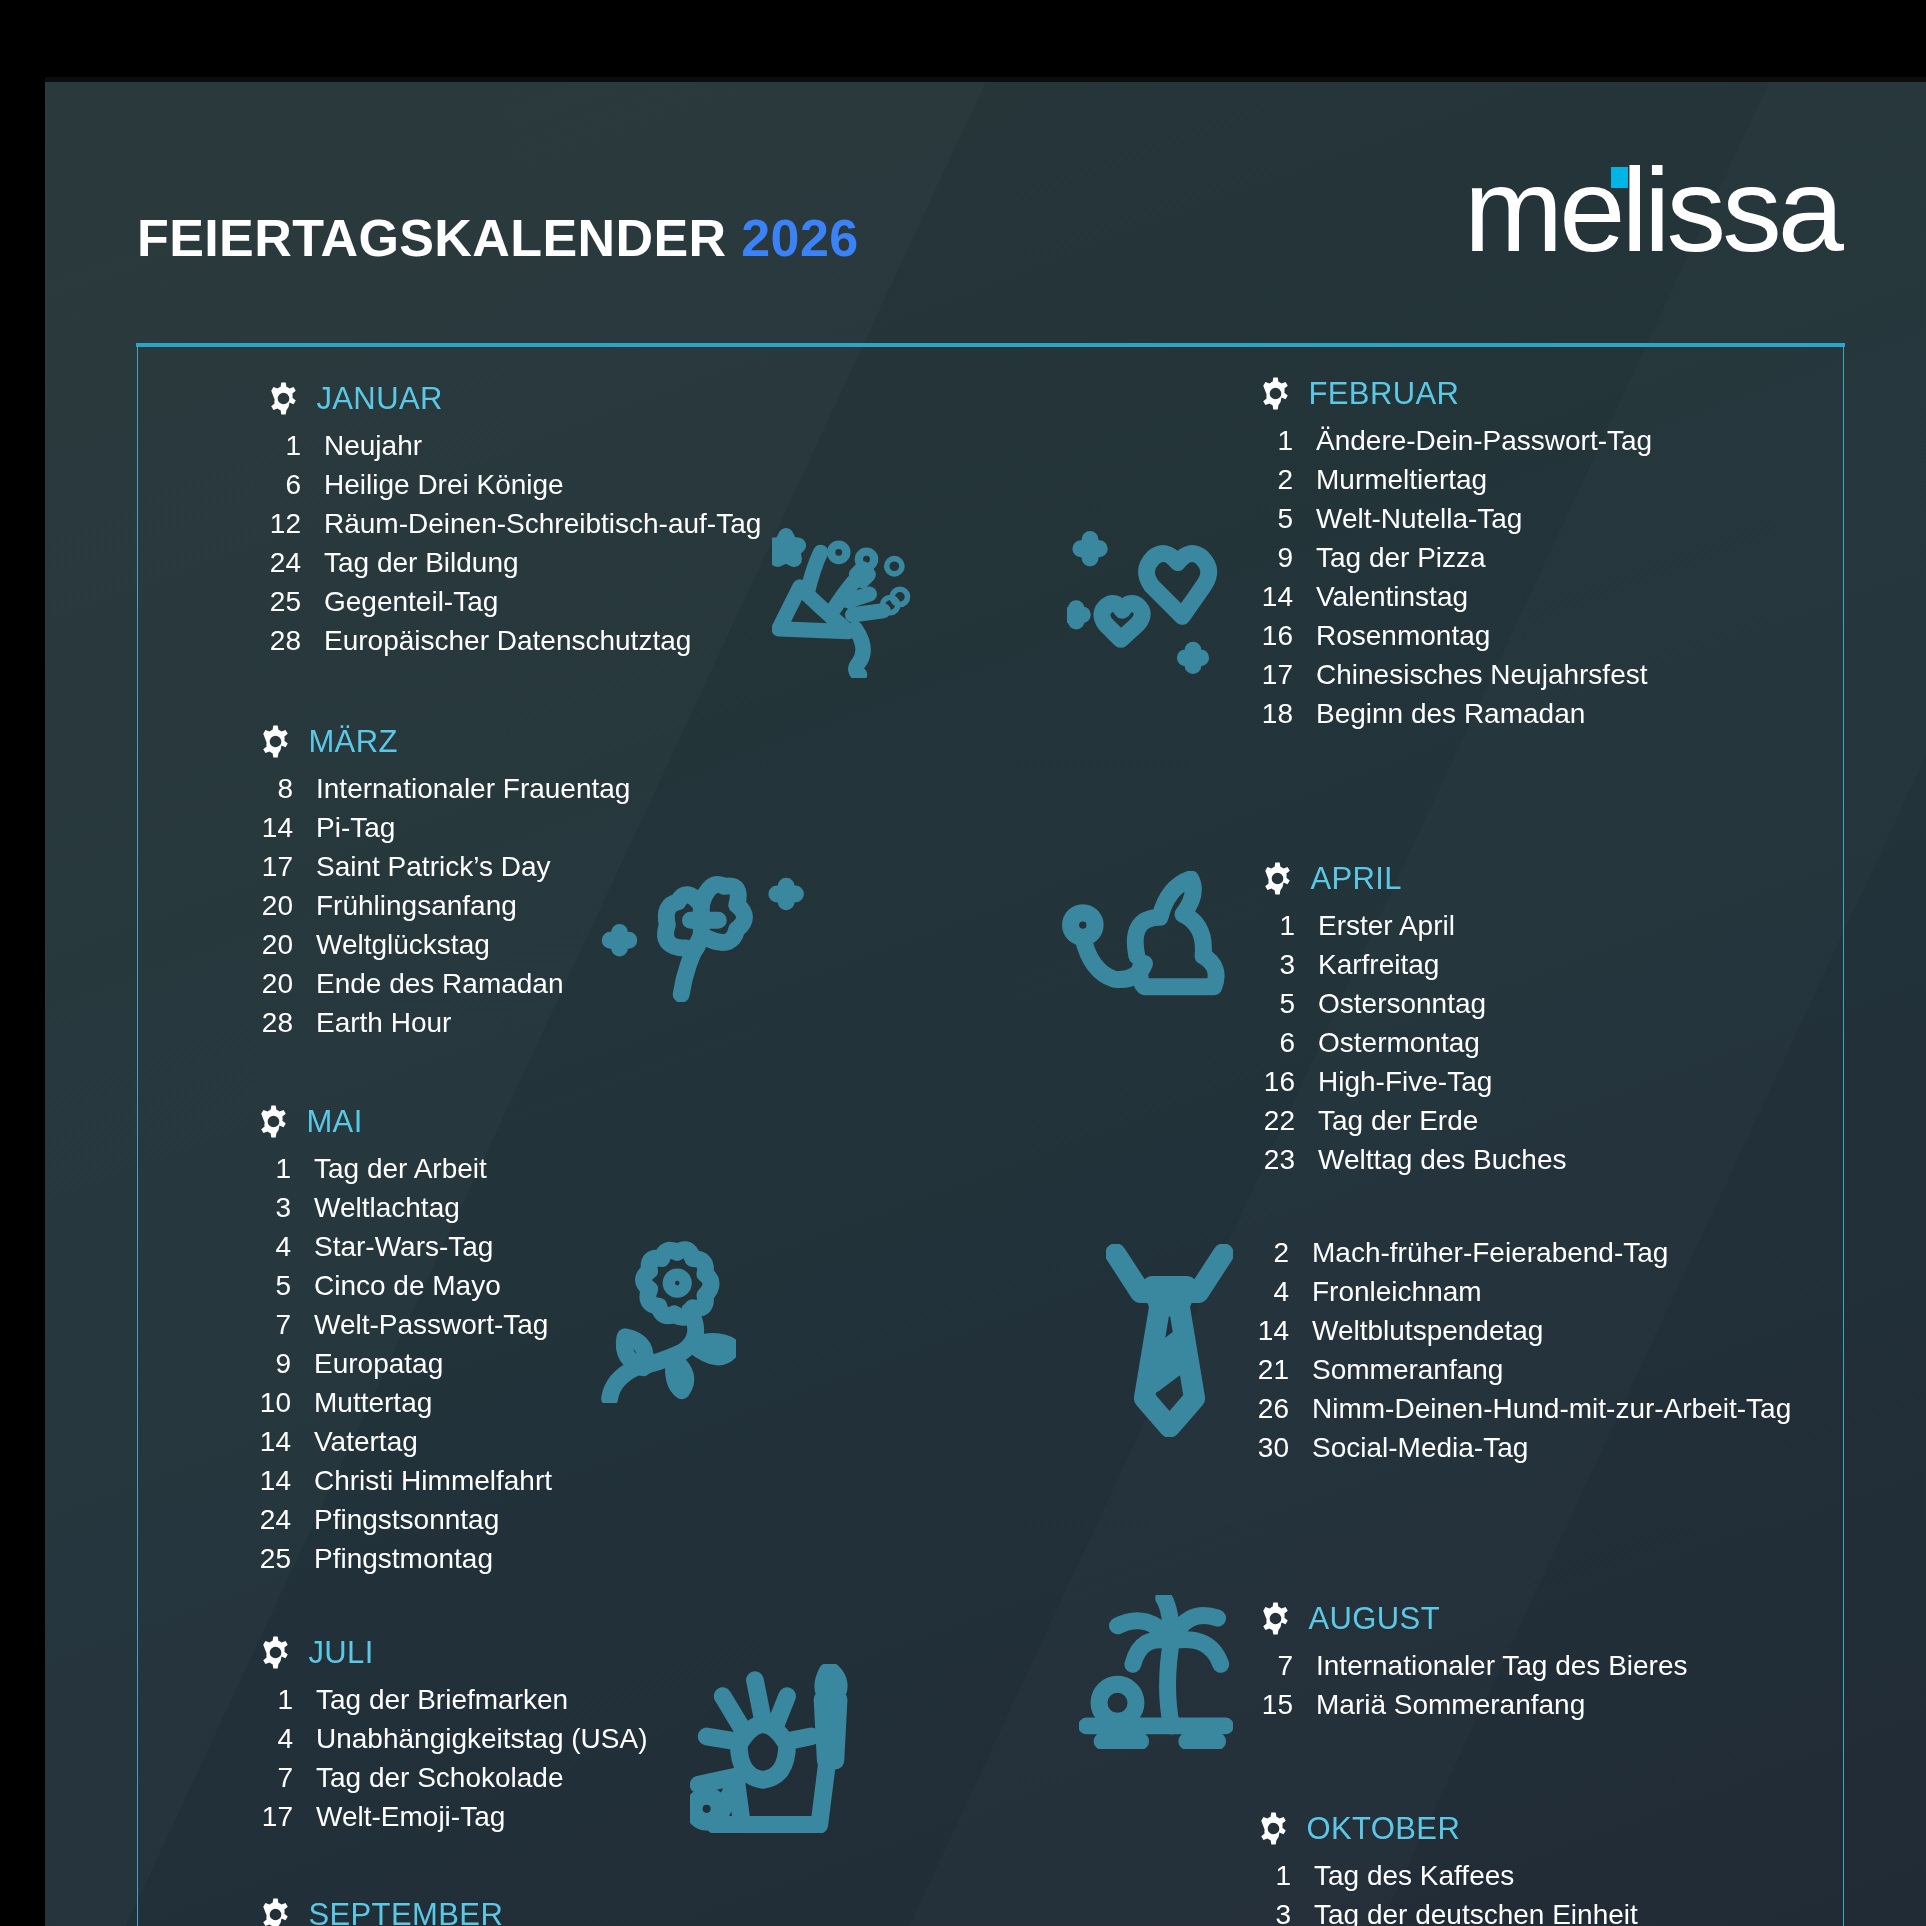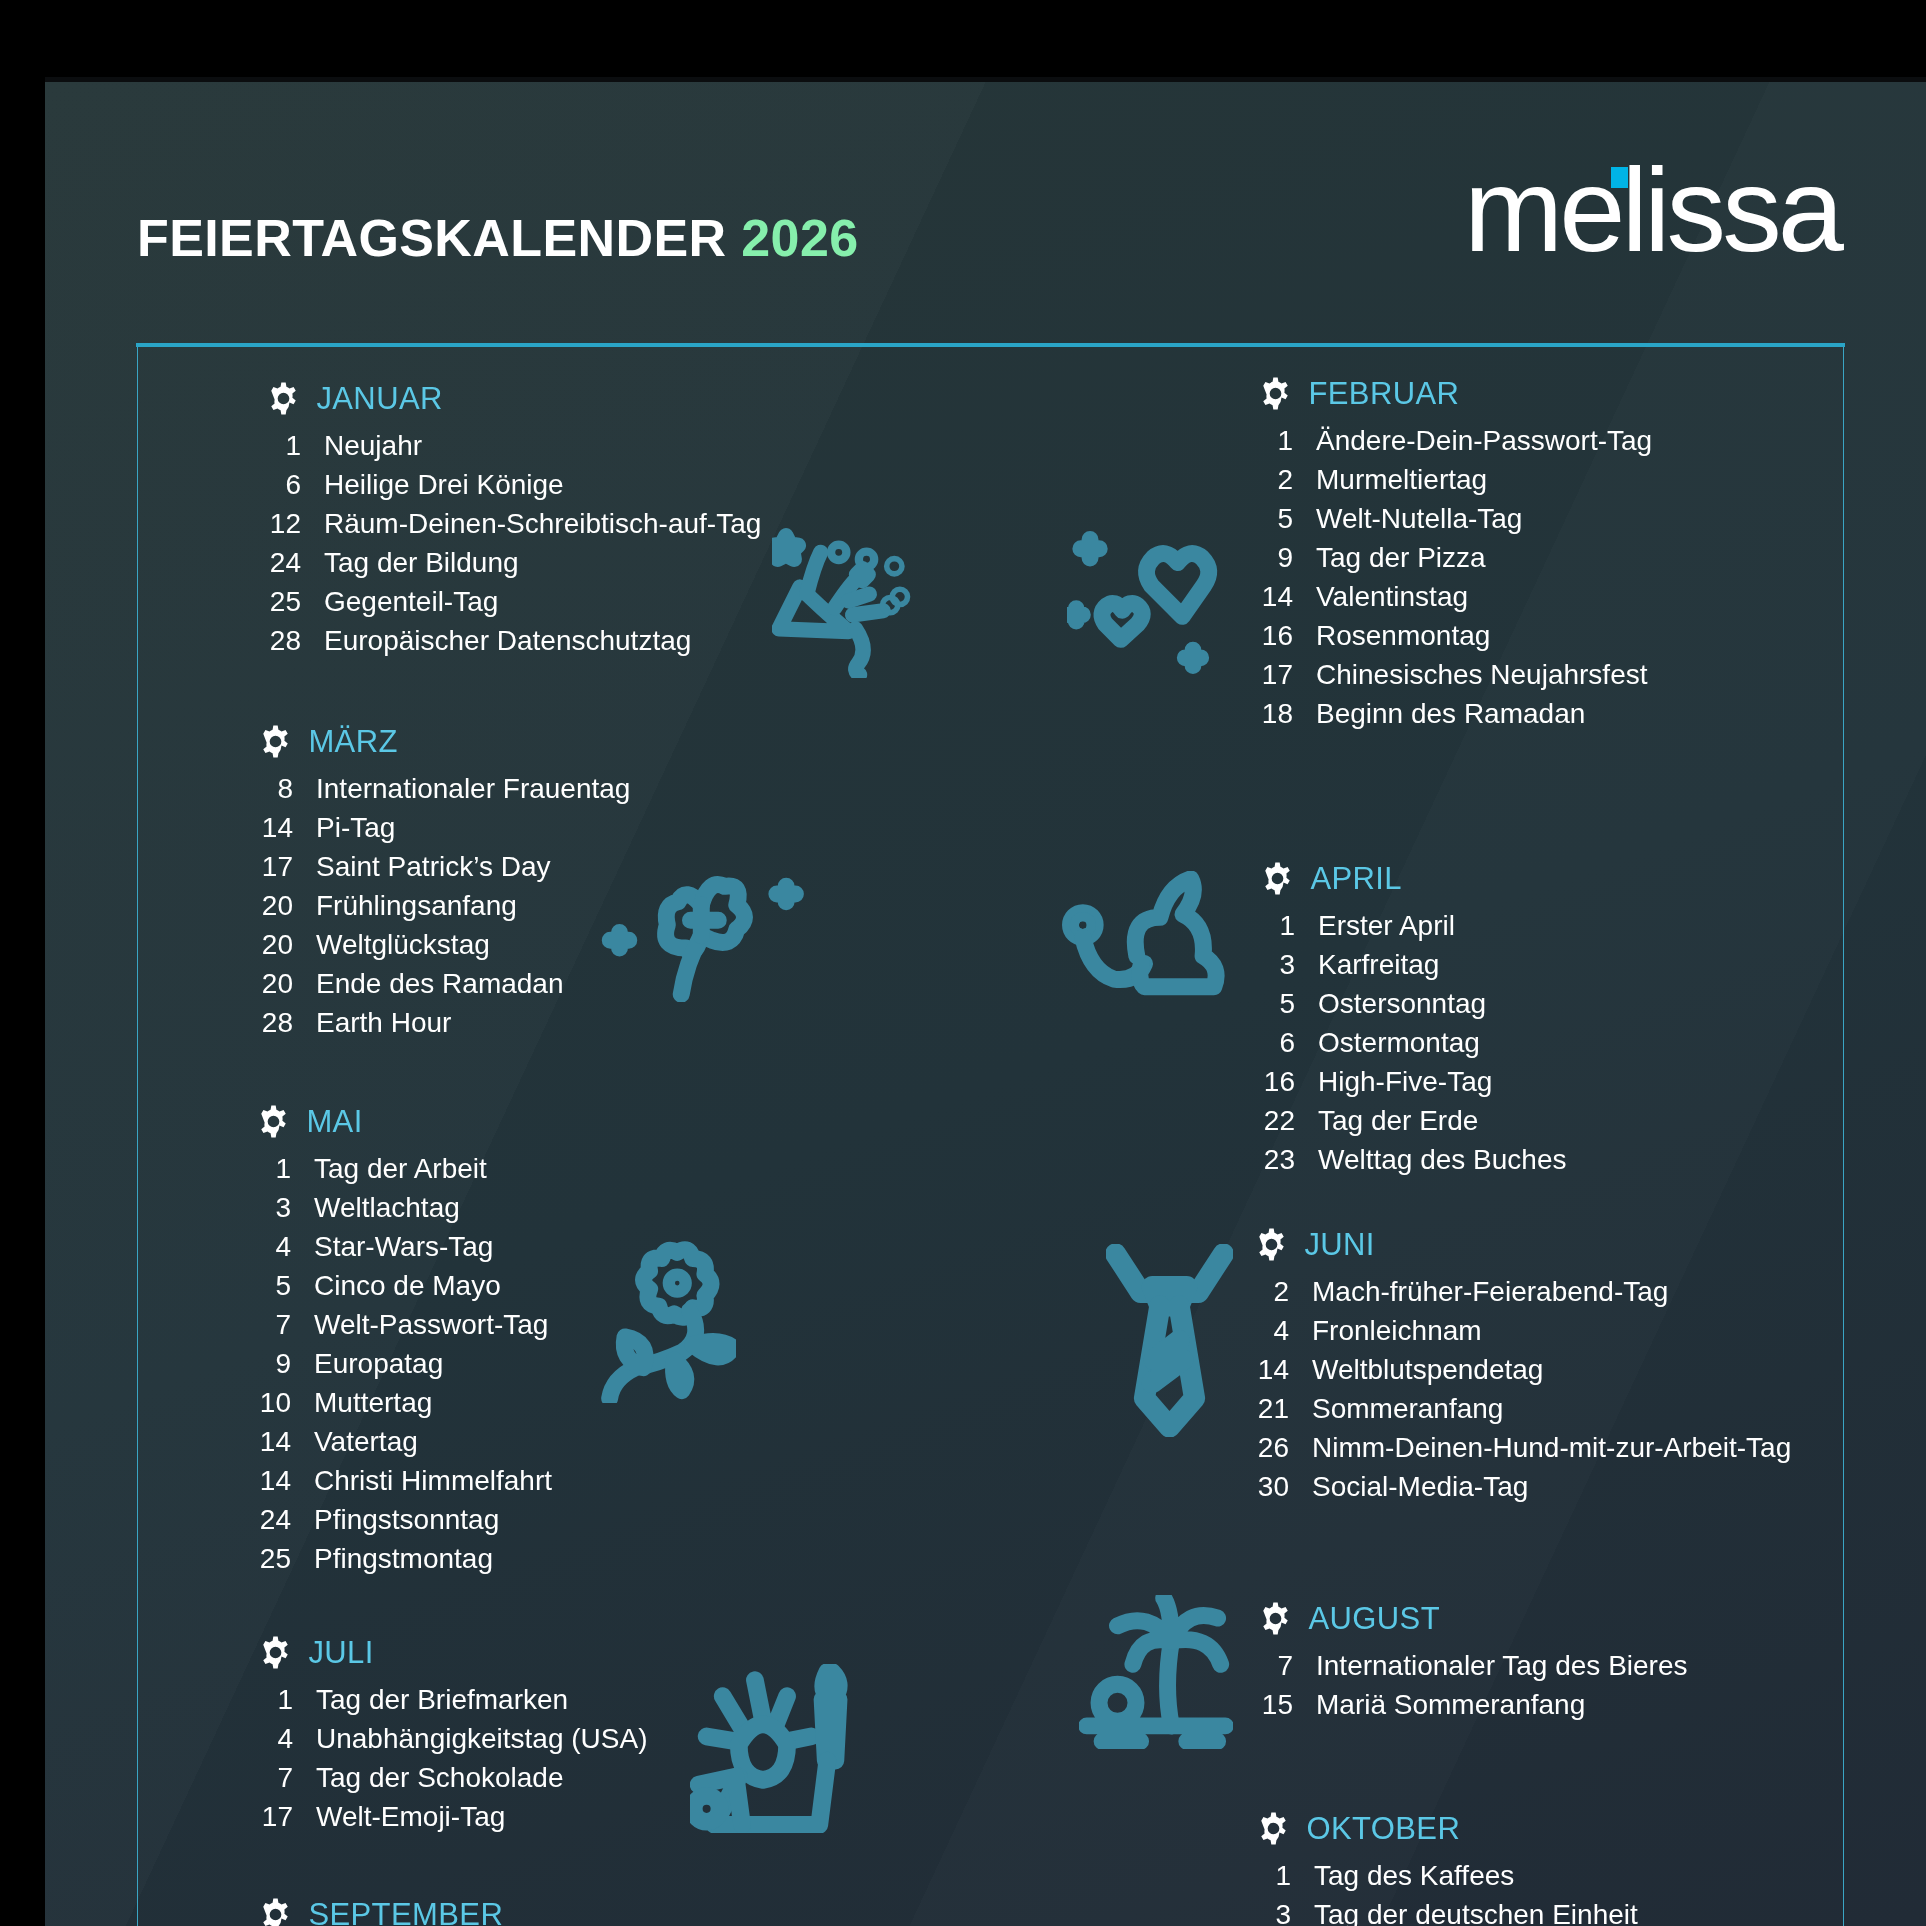--- a/index.html
+++ b/index.html
@@ -6,21 +6,21 @@
   body { width:1990px; height:2815px; position:relative; overflow:hidden;
          font-family:"Liberation Sans", "DejaVu Sans", sans-serif; }
   .page { position:absolute; left:45px; top:82px; width:1888px; height:2675px;
           background:linear-gradient(160deg,#263638 0%,#22333a 40%,#212b36 75%,#243a3a 100%);
           overflow:hidden; }
   .page::before { content:""; position:absolute; inset:0;
           background:linear-gradient(115deg, rgba(255,255,255,0.02) 0 30%, transparent 30% 55%, rgba(255,255,255,0.015) 55% 70%, transparent 70%); }
   .topstrip { position:absolute; left:45px; top:77px; width:1888px; height:5.4px; background:#0b0d0f; }
   .title { position:absolute; left:137px; top:208px; font-size:52px; font-weight:700;
            color:#fff; letter-spacing:0.4px; white-space:nowrap; }
-  .title .year { color:#86efac;text-align:right; }
+  .title .year { color:#3b82f6;text-align:right; }
   .logo { position:absolute; left:1464px; top:152px; height:116px; font-size:119px;
           font-weight:400; color:#fff; letter-spacing:-3.9px; line-height:116px; }
   .logo-accent { position:absolute; left:1611px; top:167px; width:17px; height:21px; background:#00b4e6; }
   .frame { position:absolute; left:137px; top:344px; width:1707px; height:2311px;
            border:1.9px solid #3aa5c4; box-sizing:border-box; }
   .frame .bar-top { position:absolute; left:-1.9px; top:-1.9px; right:-1.9px; height:3.5px; background:#2aa5c7; }
   .month { position:absolute; }
   .month-head { display:flex; align-items:center; gap:15.4px; height:39px; }
   .gear { width:35px; height:35px; }
   .month-name { color:#5bc8e6; font-size:31px; font-weight:400; letter-spacing:0.4px; }
@@ -251,26 +251,20 @@
           <span class="day">24</span>
           <span class="name">Pfingstsonntag</span>
         </div>
         <div class="row">
           <span class="day">25</span>
           <span class="name">Pfingstmontag</span>
         </div>
       </div>
     </div>
     <div class="month" style="left: 1254px; top: 1225px;">
-      <div class="month-head">
-  <svg class="gear" viewBox="0 0 24 24">
-          <path fill="#ffffff" d="M10.5 1h3l.5 3a8 8 0 0 1 2.1 1.2l2.8-1.1 1.5 2.6-2.3 1.9a8 8 0 0 1 0 2.8l2.3 1.9-1.5 2.6-2.8-1.1A8 8 0 0 1 14 20l-.5 3h-3l-.5-3a8 8 0 0 1-2.1-1.2l-2.8 1.1-1.5-2.6 2.3-1.9a8 8 0 0 1 0-2.8L3.6 6.7l1.5-2.6 2.8 1.1A8 8 0 0 1 10 4zM12 8a4 4 0 1 0 0 8 4 4 0 0 0 0-8z"></path>
-        </svg>
-<span class="month-name">JUNI</span>
-      </div>
       <div class="rows">
         <div class="row">
           <span class="day">2</span>
           <span class="name">Mach-früher-Feierabend-Tag</span>
         </div>
         <div class="row">
           <span class="day">4</span>
           <span class="name">Fronleichnam</span>
         </div>
         <div class="row">

